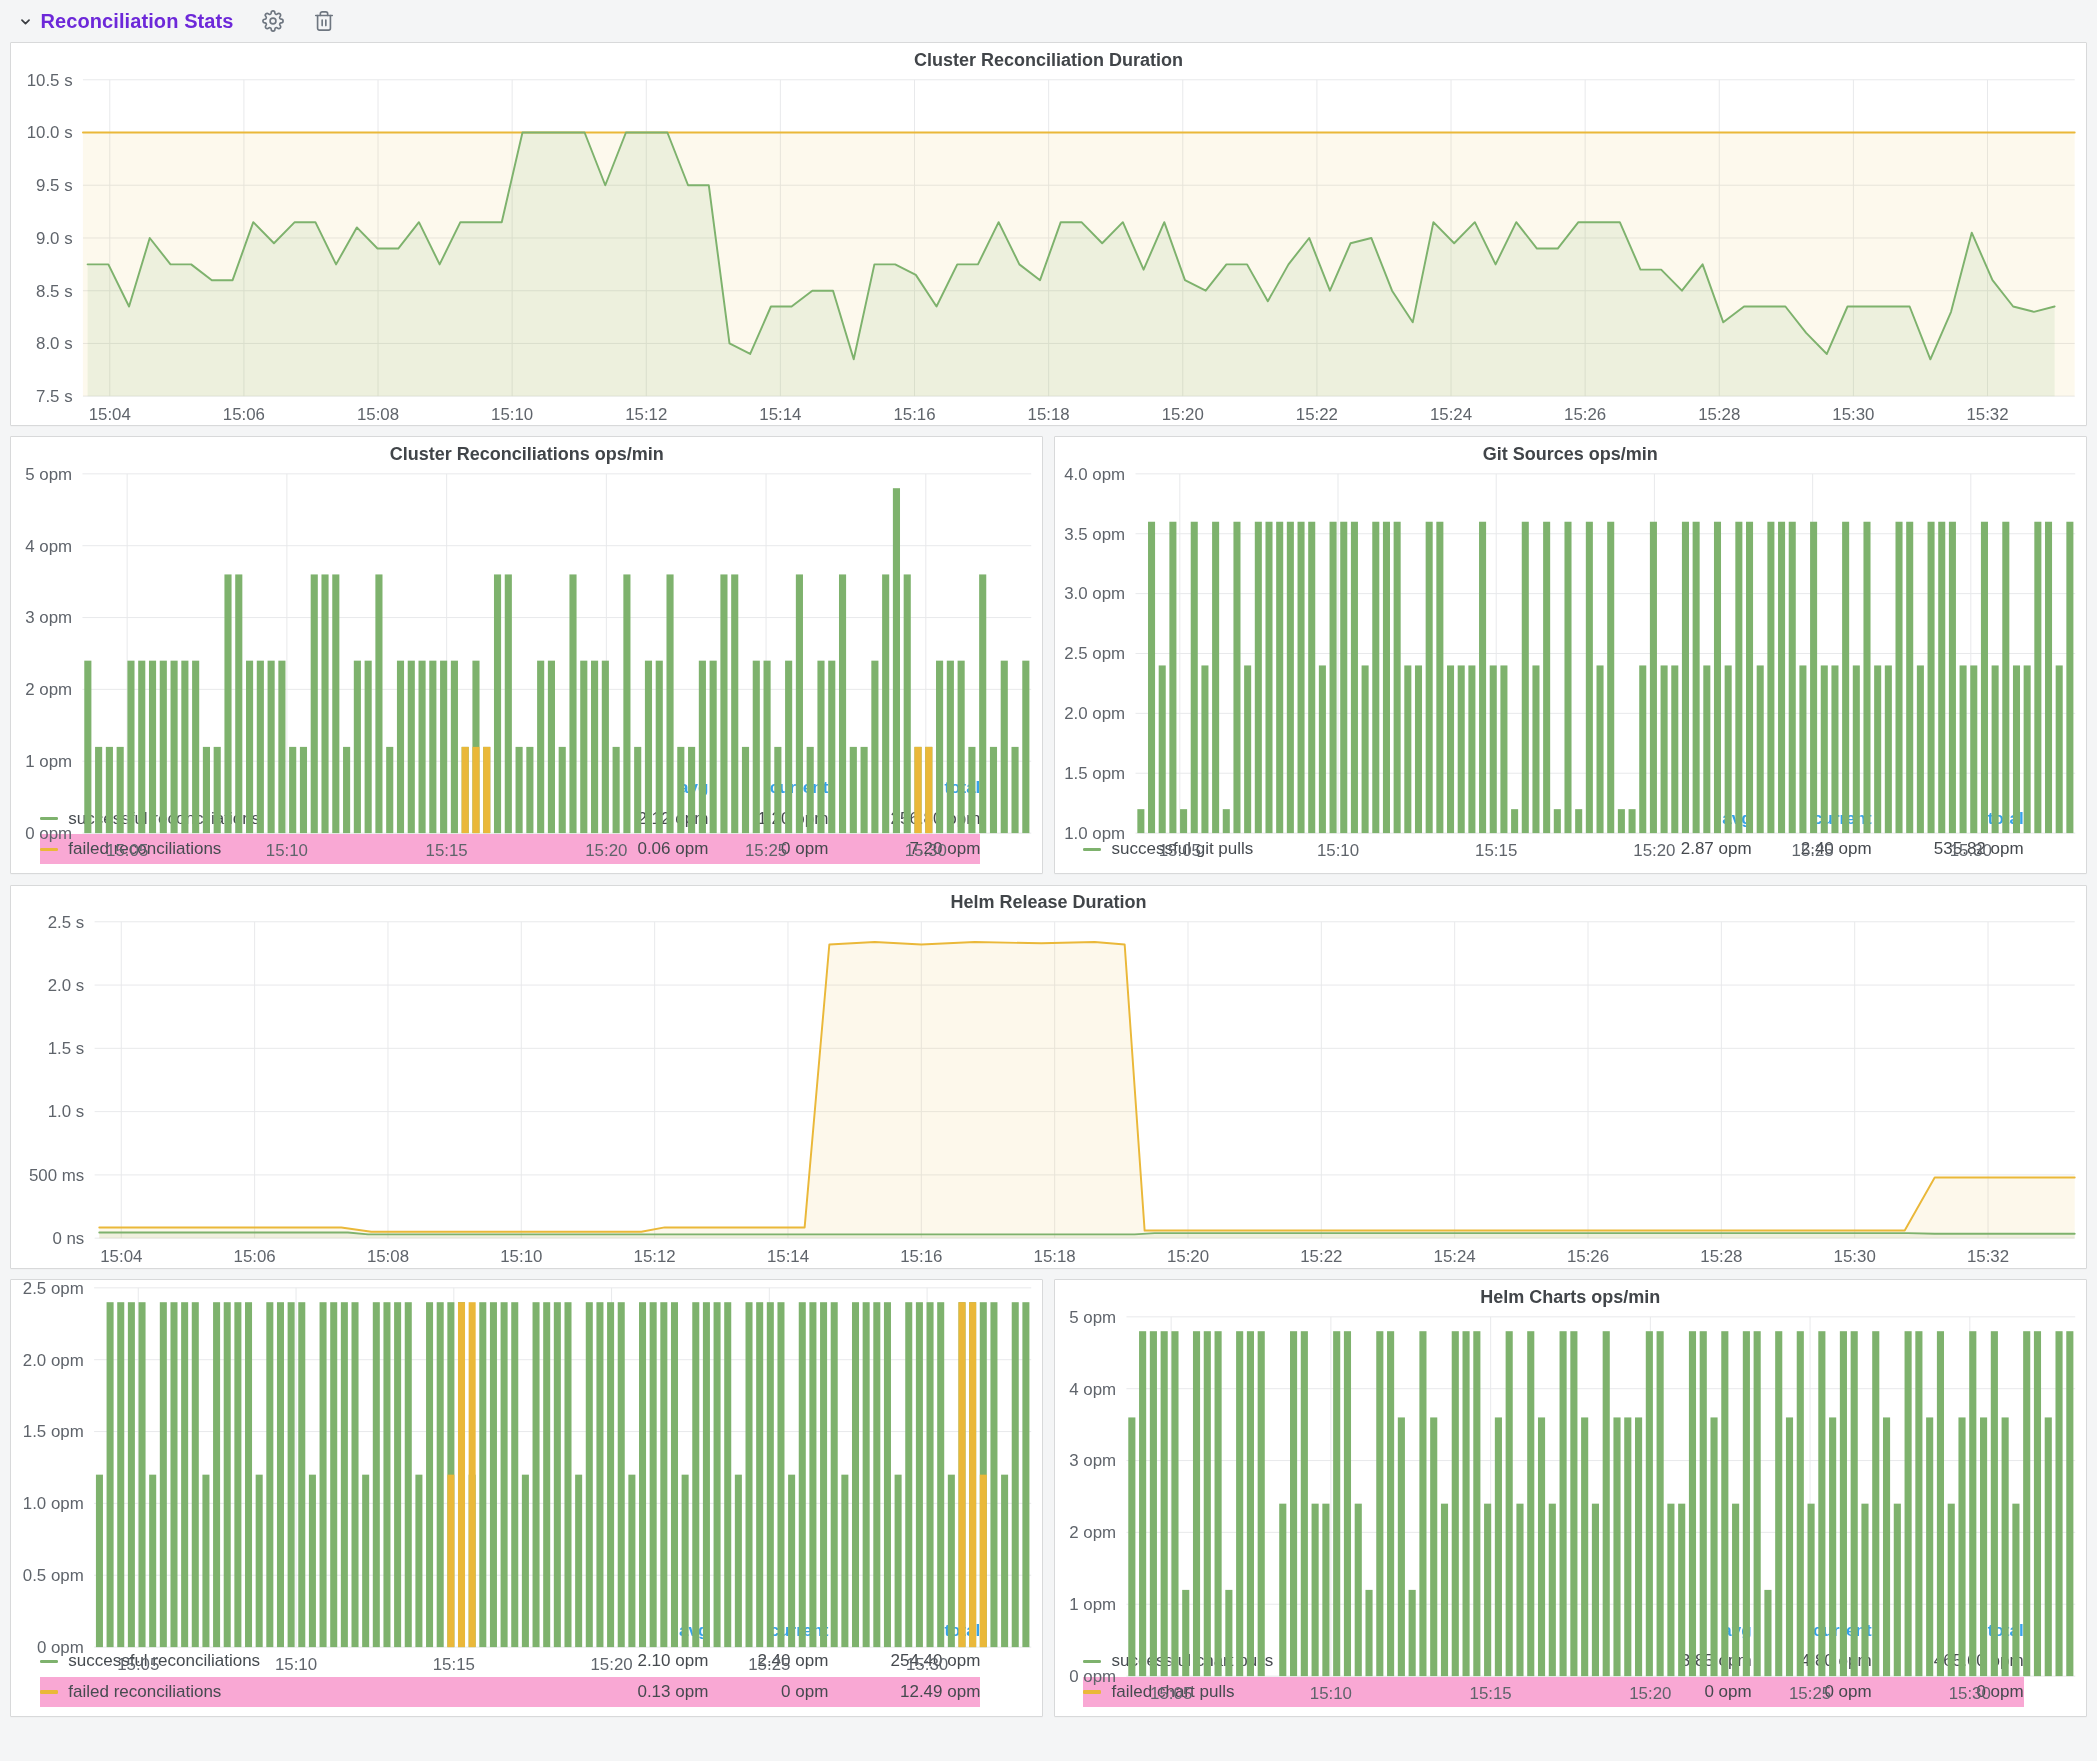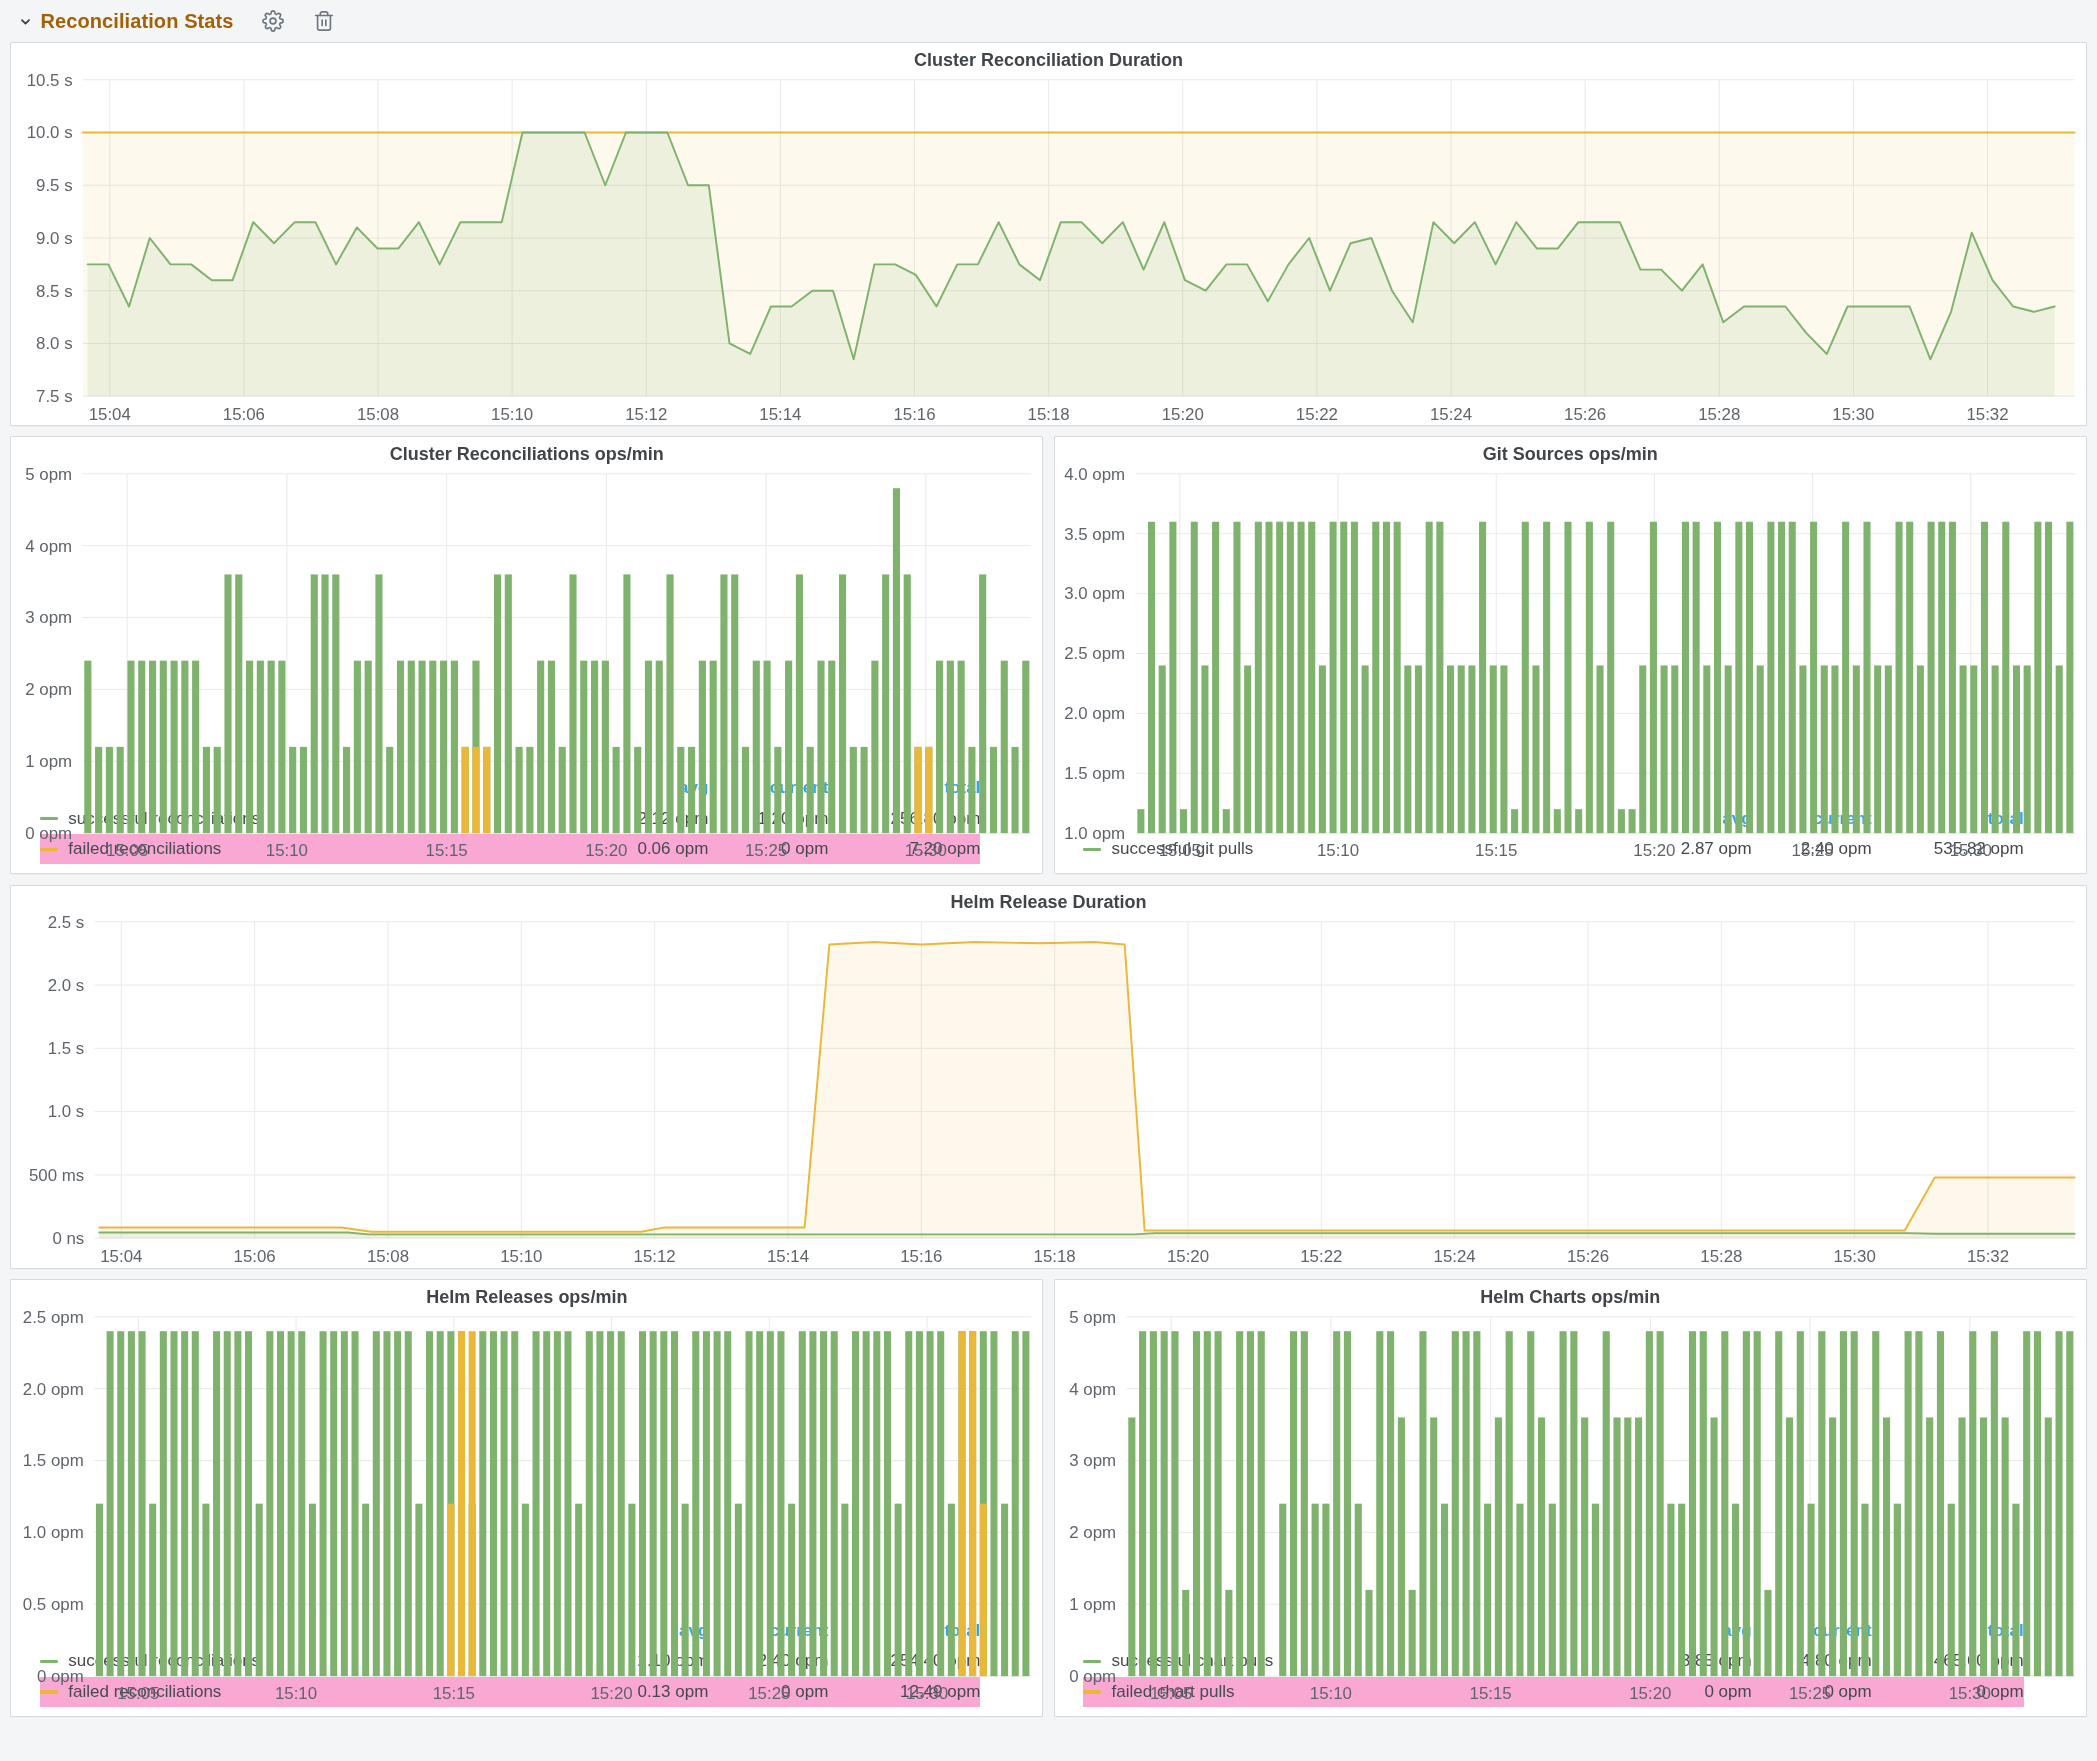--- a/index.html
+++ b/index.html
@@ -2,21 +2,21 @@
 <html style="font-size:10.4px"><head>
 <meta charset="utf-8">
 <style>
   html,body{margin:0;padding:0;background:#f4f5f6;}
   *{box-sizing:border-box;}
   body{font-family:"Liberation Sans","DejaVu Sans",sans-serif;color:#3f4246;}
   .page{width:2097px;height:1761px;padding:0 10.4px;background:#f4f5f6;overflow:hidden;}
   .section-header{height:42px;display:flex;align-items:center;padding-left:6.5px;}
   .section-header.helm{height:49px;padding-top:9px;}
   .chev{width:17px;height:17px;margin-right:6.5px;flex:0 0 auto;}
-  .section-title{font-size:20px;font-weight:700;color:#a16207;letter-spacing:0.1px;}
+  .section-title{font-size:20px;font-weight:700;color:#6d28d9;letter-spacing:0.1px;}
   .hdr-icon{width:22px;height:22px;margin-left:28.5px;flex:0 0 auto;cursor:pointer;}
   .hdr-icon svg{width:22px;height:22px;display:block;}
   .row{display:flex;gap:10.4px;margin-bottom:10.4px;}
   .panel{background:#fff;border:0.6px solid #d8d9da;border-radius:1px;display:flex;flex-direction:column;box-shadow:0 0.6px 0.6px rgba(0,0,0,0.03);}
   .panel.big{width:2077px;height:384px;}
   .panel.half{flex:1 1 0;height:438px;}
   .panel-title{margin:6.5px 0 0;text-align:center;font-size:18px;font-weight:700;color:#414549;cursor:pointer;flex:0 0 22px;}
   .plot{flex:1 1 auto;position:relative;margin:0 3.9px;}
   .plot svg{position:absolute;left:0;top:0;}
   .legend{flex:0 0 auto;padding:2.6px 62px 9px 28.5px;}
@@ -470,21 +470,20 @@
             <text x="2631.010101010101" y="536" text-anchor="middle" font-size="26" fill="#5f646b">15:28</text>
             <text x="2836.666666666667" y="536" text-anchor="middle" font-size="26" fill="#5f646b">15:30</text>
             <text x="3042.323232323233" y="536" text-anchor="middle" font-size="26" fill="#5f646b">15:32</text>
           </svg>
         </div>
     </section>
   </div>
 
   <div class="row">
     <section class="panel half">
-      <h2 class="panel-title">Helm Releases ops/min</h2>
       <div class="plot">
           <svg width="1024" height="397" viewBox="0 0 1579 612">
             <line x1="190.11447811447812" x2="190.11447811447812" y1="12" y2="566" stroke="#e7e8ea" stroke-width="1.5"></line>
             <line x1="433.3804713804714" x2="433.3804713804714" y1="12" y2="566" stroke="#e7e8ea" stroke-width="1.5"></line>
             <line x1="676.6464646464648" x2="676.6464646464648" y1="12" y2="566" stroke="#e7e8ea" stroke-width="1.5"></line>
             <line x1="919.912457912458" x2="919.912457912458" y1="12" y2="566" stroke="#e7e8ea" stroke-width="1.5"></line>
             <line x1="1163.1784511784513" x2="1163.1784511784513" y1="12" y2="566" stroke="#e7e8ea" stroke-width="1.5"></line>
             <line x1="1406.4444444444446" x2="1406.4444444444446" y1="12" y2="566" stroke="#e7e8ea" stroke-width="1.5"></line>
             <line x1="122" x2="1567" y1="566" y2="566" stroke="#e7e8ea" stroke-width="1.5"></line>
             <line x1="122" x2="1567" y1="455.2" y2="455.2" stroke="#e7e8ea" stroke-width="1.5"></line>

